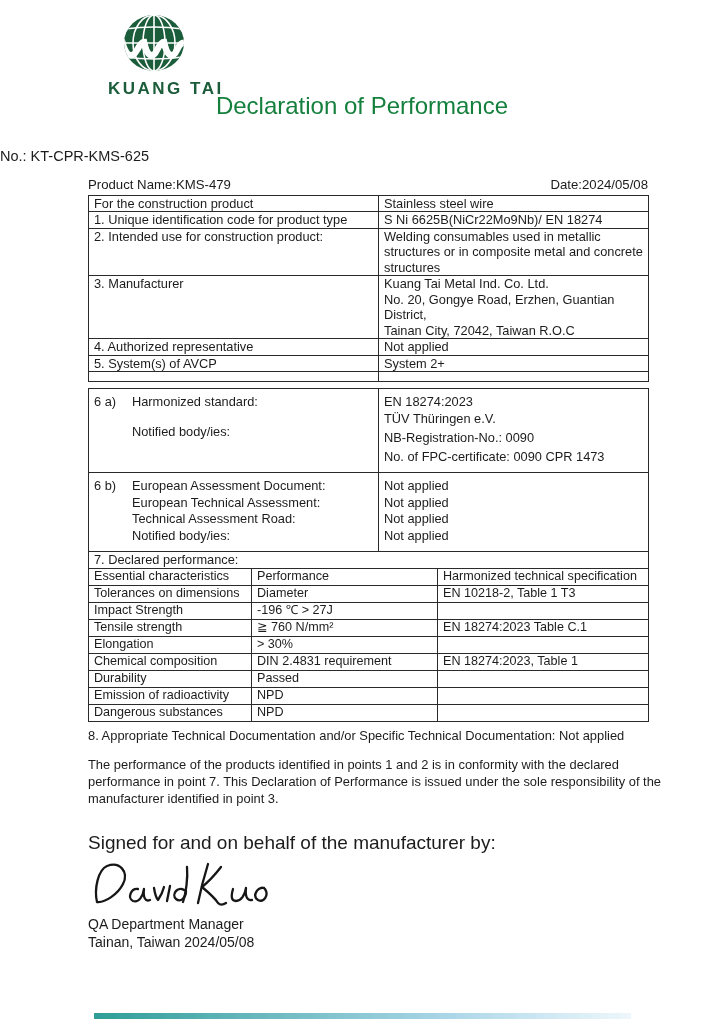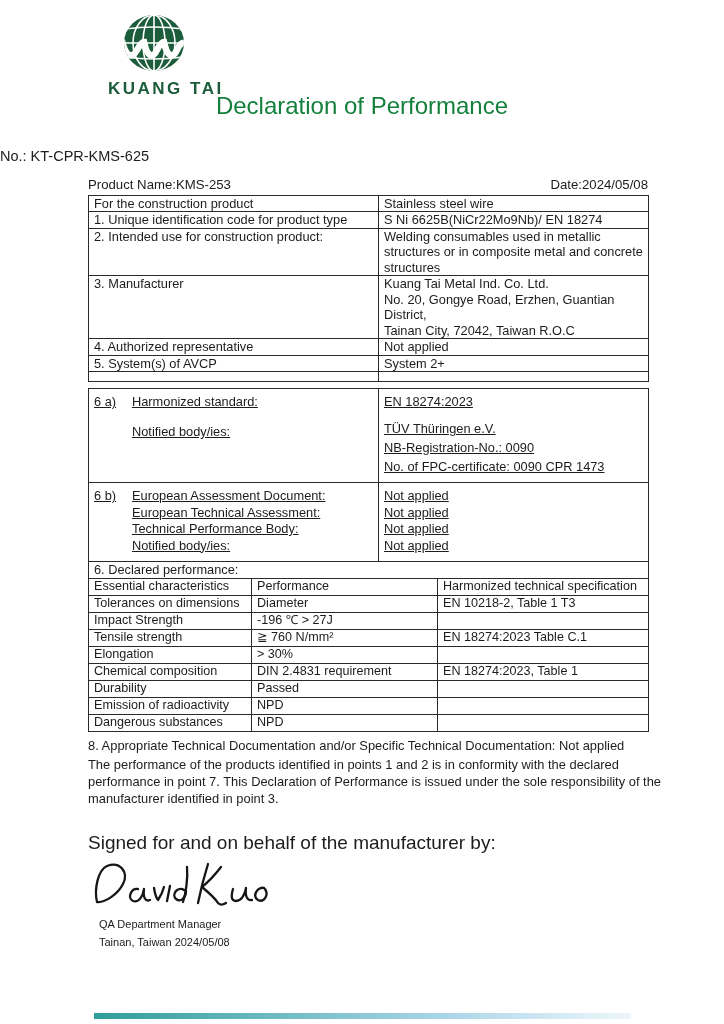--- a/index.html
+++ b/index.html
@@ -17,39 +17,39 @@
 
   
   .content{position:absolute;left:88px;top:177px;width:560px;font-size:12.8px;line-height:15.5px;}
   .meta{display:flex;justify-content:space-between;margin-bottom:2px;font-size:13.2px;}
 
   table{border-collapse:collapse;width:560px;table-layout:fixed;}
   td{border:1px solid var(--border,#2a2a2a);padding:0 5px;vertical-align:top;}
   .info-table td{line-height:15.5px;}
   .spacer-row td{height:9px;padding:0;}
 
-  .t2{margin-top:6px;text-decoration:underline;}
+  .t2{margin-top:6px;}
   .t2 td{padding:5px 5px 7px;line-height:16px;}
   .prefix-row{display:flex;}
   .prefix{width:38px;flex:none;}
   .gap13{height:14px;}
   .indent{margin-left:38px;}
-  .v-gap{margin-top:11px;}
+  .v-gap{margin-top:1px;}
   .v-sm{margin-top:3px;}
   .b-lines div{line-height:16.5px;}
 
   .perf{margin-top:-1px;}
   .perf td{height:16px;line-height:15.5px;white-space:nowrap;overflow:hidden;font-size:12.6px;}
   .perf .sec7{font-size:12.8px;}
 
   .sec8{margin-top:6px;font-size:12.9px;}
-  .para{margin-top:2px;font-size:12.9px;line-height:17px;width:574px;}
+  .para{margin-top:12px;font-size:12.9px;line-height:17px;width:574px;}
   .signed{margin-top:28px;font-size:19px;}
   .sig-svg{display:block;margin:7px 0 0 2px;}
-  .sig-block{margin-top:5px;font-size:11px;line-height:17.5px;margin-left:11px;}
+  .sig-block{margin-top:5px;font-size:14px;line-height:17.5px;}
 
   .footer-bar{position:absolute;left:94px;bottom:5px;width:537px;height:6px;
       background:linear-gradient(90deg,var(--footer-teal,#2f9e97),var(--footer-blue,#a9d5e8) 65%,var(--footer-fade,#eef7fb));}
 </style>
 </head>
 <body>
 
 <div class="page" style="--brand-green: #1b5c3a; --text: #1c1c1c; --border: #2a2a2a; --footer-teal: #2f9e97; --footer-blue: #a9d5e8; --footer-fade: #eef7fb;">
 
   <div class="logo">
@@ -72,21 +72,21 @@
     </svg>
     <div class="brand">KUANG TAI</div>
   </div>
 
   <div class="doc-title">Declaration of Performance</div>
   <div class="doc-no">No.: KT-CPR-KMS-625</div>
 
   <div class="content">
 
     <div class="meta">
-      <span>Product Name:KMS-253</span>
+      <span>Product Name:KMS-479</span>
       <span>Date:2024/05/08</span>
     </div>
 
     <table class="info-table">
       <colgroup>
           <col style="width:290px">
           <col style="width:270px">
         </colgroup>
       <tbody>
           <tr>
@@ -146,21 +146,21 @@
           <div class="v-sm">No. of FPC-certificate: 0090 CPR 1473</div>
         </td>
       </tr>
       <tr>
         <td>
           <div class="prefix-row">
             <span class="prefix">6 b)</span>
             <span class="b-lines">
               <div>European Assessment Document:</div>
               <div>European Technical Assessment:</div>
-              <div>Technical Performance Body:</div>
+              <div>Technical Assessment Road:</div>
               <div>Notified body/ies:</div>
             </span>
           </div>
         </td>
         <td class="b-lines">
           <div>Not applied</div>
           <div>Not applied</div>
           <div>Not applied</div>
           <div>Not applied</div>
         </td>
@@ -169,21 +169,21 @@
       </table>
 
     <table class="perf">
       <colgroup>
           <col style="width:163px">
           <col style="width:186px">
           <col style="width:211px">
         </colgroup>
       <tbody>
           <tr>
-        <td class="sec7" colspan="3">6. Declared performance:</td>
+        <td class="sec7" colspan="3">7. Declared performance:</td>
       </tr>
       <tr>
         <td>Essential characteristics</td>
         <td>Performance</td>
         <td>Harmonized technical specification</td>
       </tr>
       <tr>
         <td>Tolerances on dimensions</td>
         <td>Diameter</td>
         <td>EN 10218-2, Table 1 T3</td>

